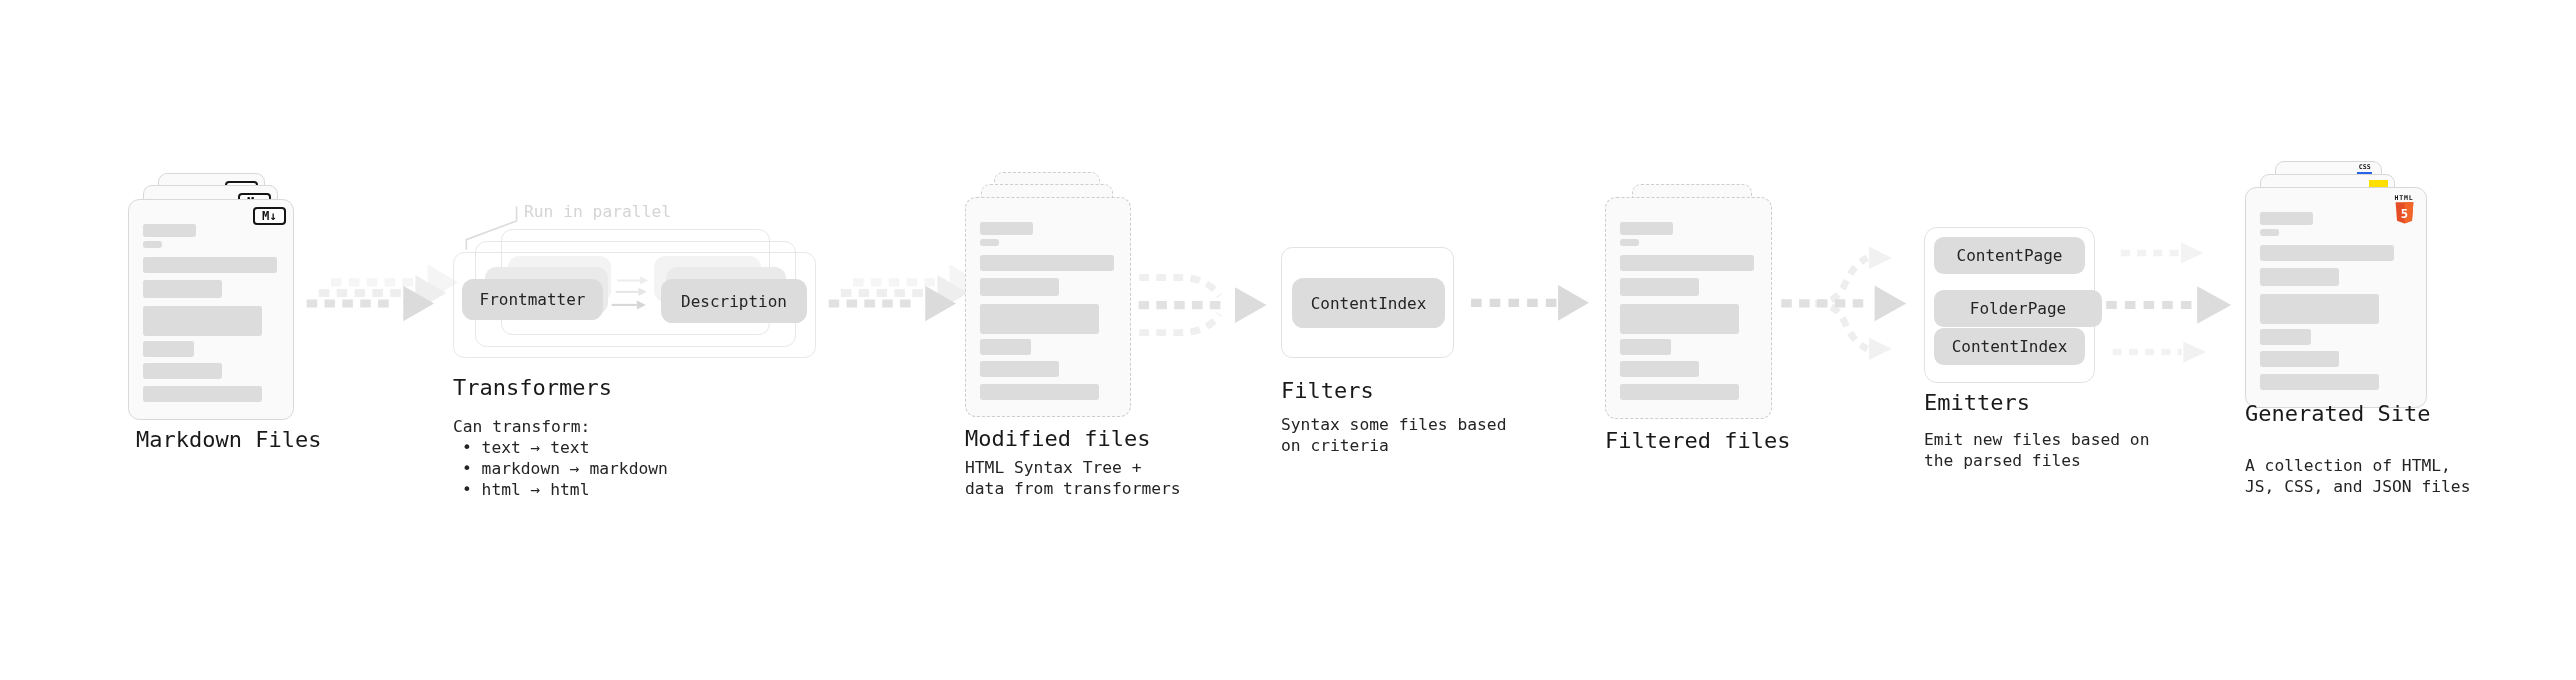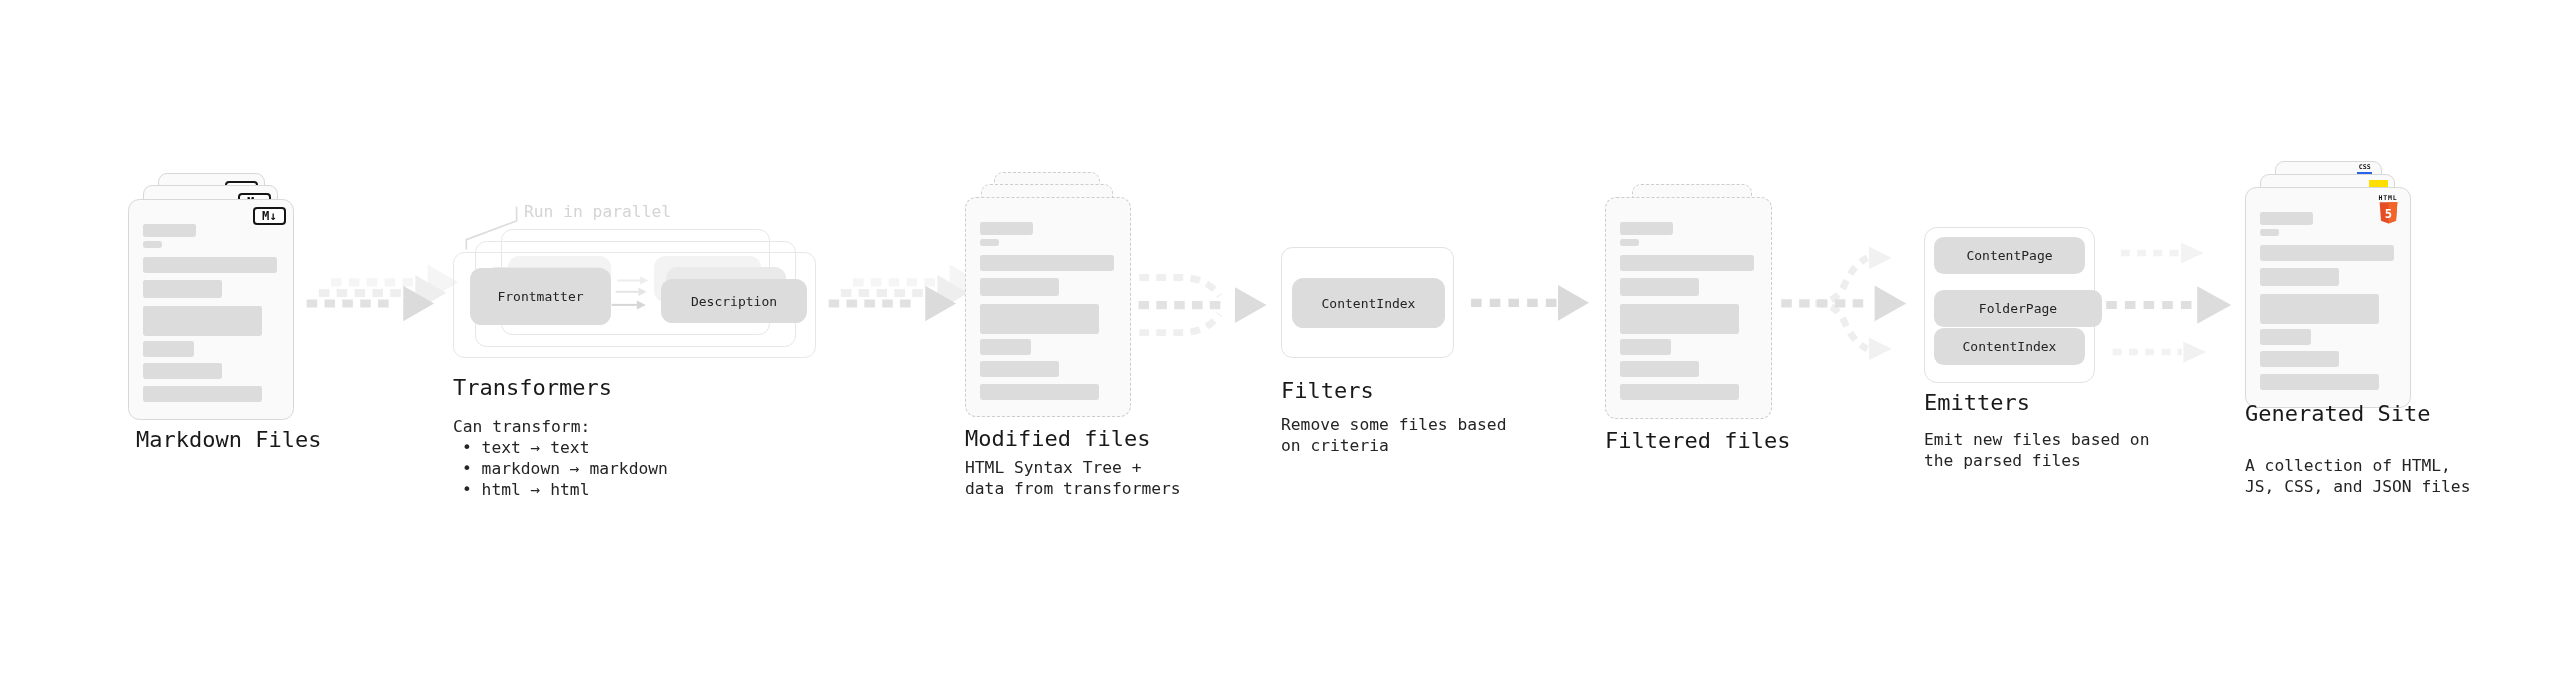--- a/index.html
+++ b/index.html
@@ -3,21 +3,21 @@
 <meta charset="utf-8">
 <style>
   html,body{margin:0;padding:0;background:#ffffff;}
   body{font-family:"DejaVu Sans Mono","Liberation Mono",monospace;}
   #canvas{position:relative;width:2576px;height:681px;background:#ffffff;overflow:hidden;}
   .grp{position:absolute;left:0;top:0;width:0;height:0;}
   .card{position:absolute;background:#fafafa;border:1.6px solid #d8d8d8;border-radius:11.4px;box-sizing:border-box;}
   .card.back{border-radius:9px;}
   .card.dashed{border:1.6px dashed #cdcdcd;}
   .frame{position:absolute;border:1.6px solid #e7e7e7;border-radius:11.4px;background:transparent;box-sizing:border-box;}
-  .pill{position:absolute;border-radius:11.4px;background:#dcdcdc;display:flex;align-items:center;justify-content:center;font-size:13px;color:#242424;white-space:nowrap;box-sizing:border-box;}
+  .pill{position:absolute;border-radius:11.4px;background:#dcdcdc;display:flex;align-items:center;justify-content:center;font-size:16px;color:#242424;white-space:nowrap;box-sizing:border-box;}
   .pill.g2{background:#eaeaea;}
   .pill.g3{background:#f3f3f3;}
   .pill.sm{border-radius:9.8px;}
   .bar{position:absolute;left:14px;background:#dcdcdc;border-radius:2.4px;}
   .b1{top:24.4px;width:53px;height:12.2px;}
   .b2{top:41px;width:18.7px;height:6.5px;}
   .b3{top:57px;width:134px;height:16.3px;}
   .b4{top:80px;width:79px;height:18px;}
   .b5{top:106px;width:119px;height:30px;}
   .b6{top:141px;width:51px;height:16.3px;}
@@ -85,21 +85,21 @@
 
     <div class="frame" style="left:501px;top:229px;width:269px;height:106px;"></div>
     <div class="pill g3" style="left:508px;top:256px;width:103px;height:46px;"></div>
     <div class="pill g3" style="left:654px;top:256px;width:107px;height:46px;"></div>
 
     <div class="frame" style="left:475px;top:241px;width:321px;height:106px;"></div>
     <div class="pill g2" style="left:485px;top:267px;width:123px;height:47px;"></div>
     <div class="pill g2" style="left:666px;top:267px;width:120px;height:47px;"></div>
 
     <div class="frame" style="left:453px;top:252px;width:363px;height:106px;"></div>
-    <div class="pill" style="left:462px;top:268px;width:141px;height:57px;margin-left:8px;">Frontmatter</div>
+    <div class="pill" style="left:462px;top:279px;width:141px;height:41px;">Frontmatter</div>
     <div class="pill" style="left:661px;top:279px;width:146px;height:44px;">Description</div>
 
     <svg style="left:601px;top:273px;" width="57" height="41" viewBox="0 0 70 50">
       <g>
           <line x1="20" y1="9" x2="48" y2="9" stroke="#ededed" stroke-width="2.5"></line>
           <polygon points="48,4 58,9 48,14" fill="#ededed"></polygon>
         </g>
       <g>
           <line x1="18" y1="23" x2="46" y2="23" stroke="#e5e5e5" stroke-width="2.5"></line>
           <polygon points="46,18 56,23 46,28" fill="#e5e5e5"></polygon>
@@ -159,21 +159,21 @@
     <path d="M4 81 H55 Q88 81 103 58" fill="none" stroke="#efefef" stroke-width="8.5" stroke-dasharray="12 9"></path>
     <line x1="3" y1="47" x2="112" y2="47" stroke="#e2e2e2" stroke-width="10" stroke-dasharray="13 9"></line>
     <polygon points="122,25 161,47 122,69" fill="#dcdcdc"></polygon>
   </svg>
 
   <div class="grp">
     <div class="frame" style="left:1281px;top:247px;width:173px;height:111px;border-color:#e2e2e2;background:#ffffff;"></div>
     <div class="pill" style="left:1292px;top:278px;width:153px;height:50px;">ContentIndex</div>
     <div class="title" style="left:1281px;top:379px;">Filters</div>
     <div class="desc" style="left:1281px;top:414px;">
-      <div>Remove some files based</div>
+      <div>Syntax some files based</div>
       <div>on criteria</div>
     </div>
   </div>
 
   <svg style="left:1467px;top:280px;" width="126" height="49" viewBox="0 0 155 60">
     <line x1="5" y1="28" x2="110" y2="28" stroke="#dbdbdb" stroke-width="10" stroke-dasharray="13 10"></line>
     <polygon points="112,6 150,28 112,50" fill="#d9d9d9"></polygon>
   </svg>
 
   <div class="grp">
@@ -224,21 +224,21 @@
   <div class="grp">
     <div class="card back" style="left:2275px;top:161px;width:107px;height:65px;">
       <div class="cssbadge">
         <span class="w">CSS</span>
         <div class="u"></div>
       </div>
     </div>
     <div class="card back" style="left:2260px;top:174px;width:135px;height:73px;">
       <div class="jsbadge"></div>
     </div>
-    <div class="card" style="left:2245px;top:187px;width:166px;height:221px;">
+    <div class="card" style="left:2245px;top:187px;width:182px;height:221px;">
       <div class="htmlbadge">
         <span class="w">HTML</span>
         <svg width="21" height="23" viewBox="0 0 26 28" style="position:static;">
           <polygon points="2,0 24,0 22.3,23 13,26.5 3.7,23" fill="#e44d26"></polygon>
           <polygon points="13,0 24,0 22.3,23 13,26.5" fill="#f16529"></polygon>
           <text x="13" y="19" text-anchor="middle" font-size="15" font-weight="bold" fill="#ffffff" font-family="DejaVu Sans Mono, monospace">5</text>
         </svg>
       </div>
       <i class="bar b1"></i>
       <i class="bar b2"></i>

